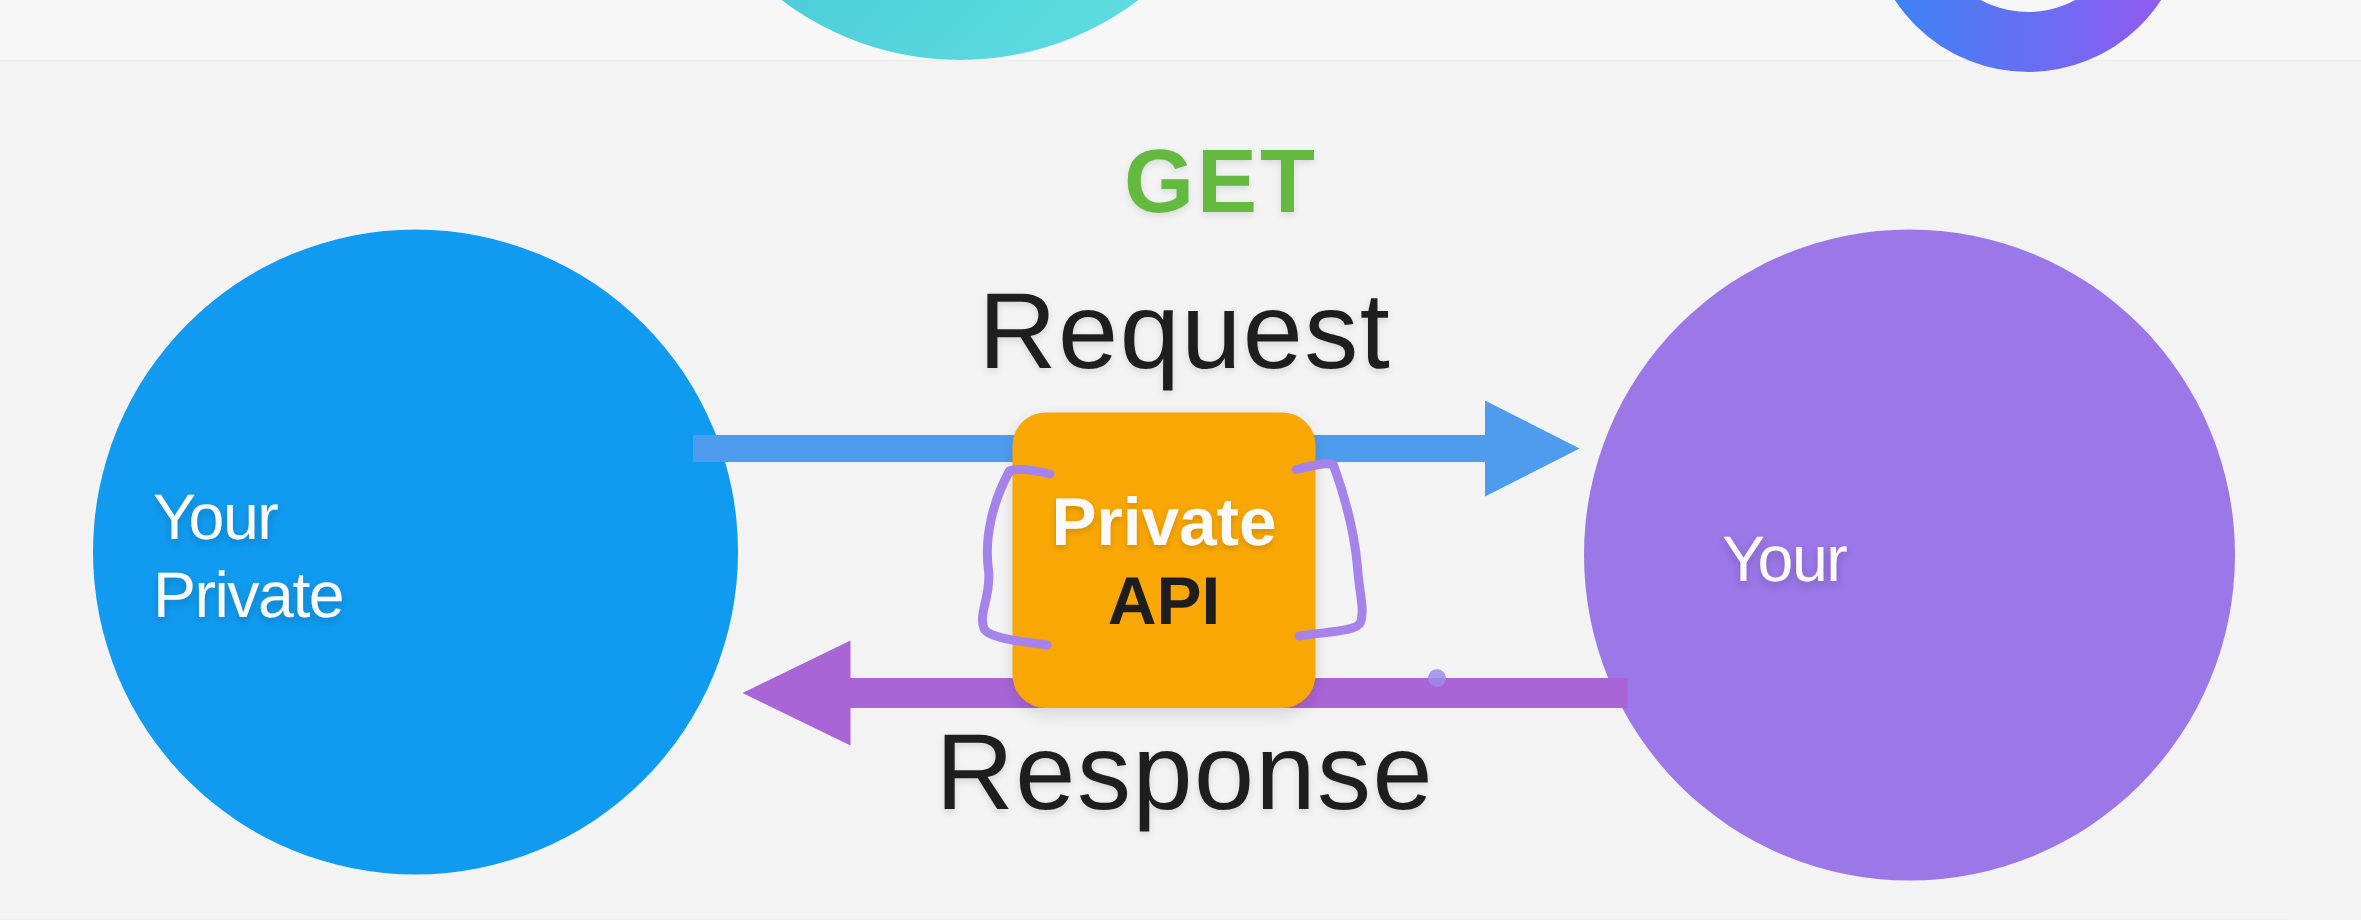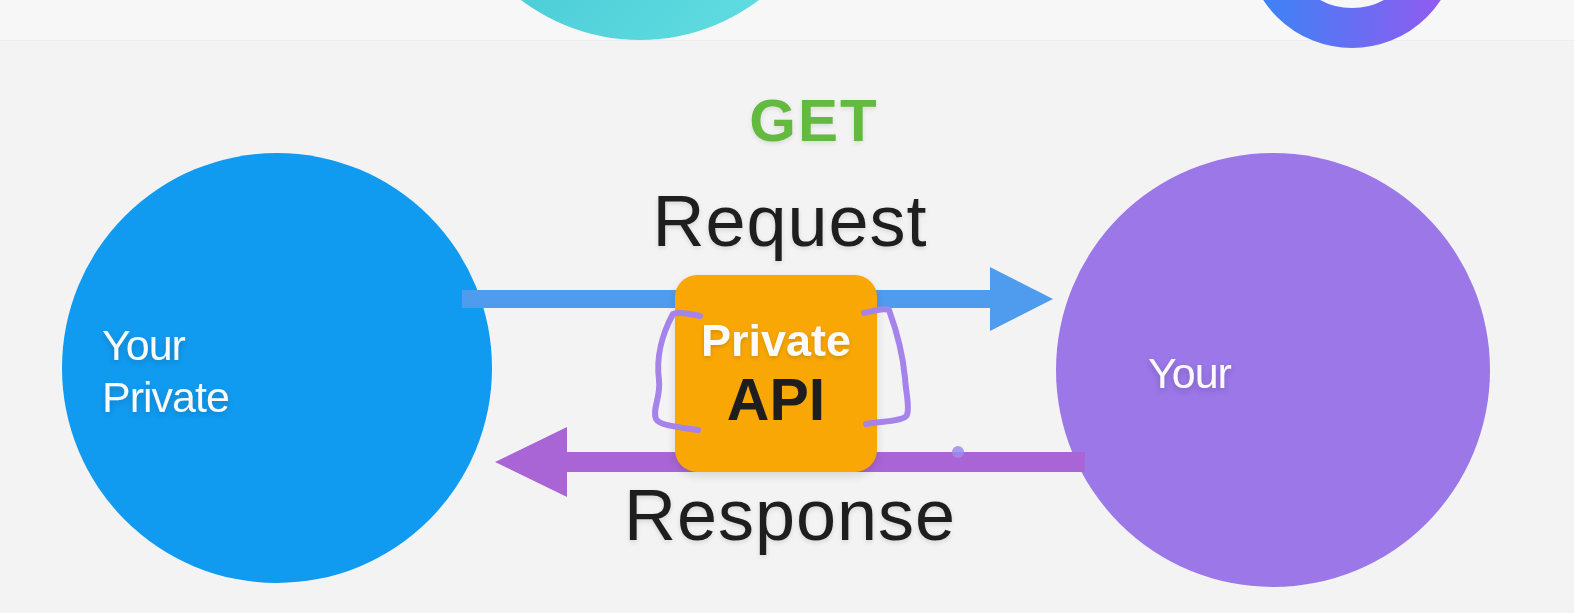--- a/index.html
+++ b/index.html
@@ -47,21 +47,21 @@
     border-radius:22px;z-index:3;
     display:flex;flex-direction:column;align-items:center;justify-content:center;
     gap:8px;
     box-shadow:0 4px 10px rgba(0,0,0,0.12);
   }
   .api-box .api-line1{
     color:var(--text-white,#FAFAFA);font-weight:800;font-size:45px;line-height:1;
     text-shadow:0 2px 4px rgba(0,0,0,0.15);
   }
   .api-box .api-line2{
-    color:var(--text-dark,#1E1E1E);font-weight:800;font-size:59px;line-height:1;
+    color:var(--text-dark,#1E1E1E);font-weight:800;font-size:45px;line-height:1;
   }
 
   .label{position:absolute;z-index:5;text-align:center;white-space:nowrap;}
   .label.get{
     left:614px;top:86px;width:400px;
     color:var(--get-green,#64BA3F);
     font-weight:800;font-size:60px;letter-spacing:2px;
     text-shadow:0 2px 5px rgba(0,0,0,0.10);
   }
   .label.request{

